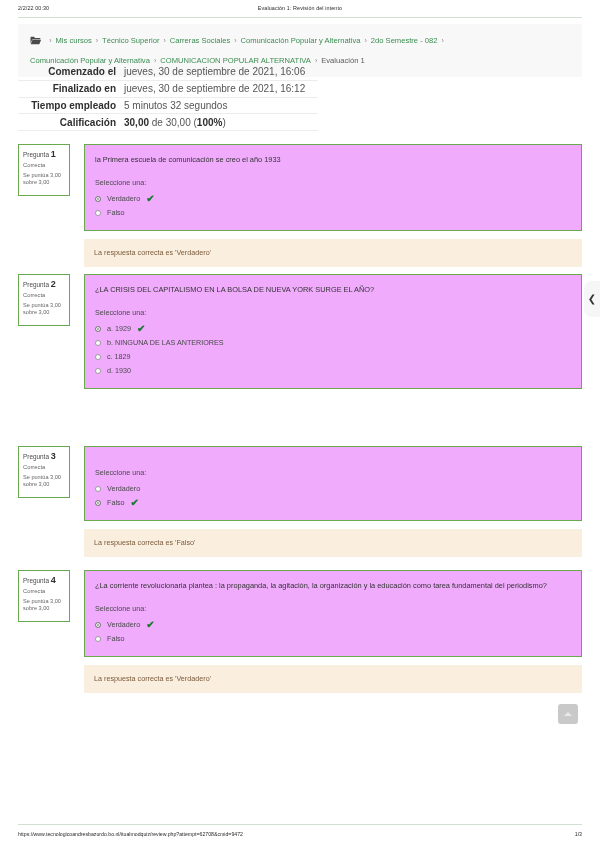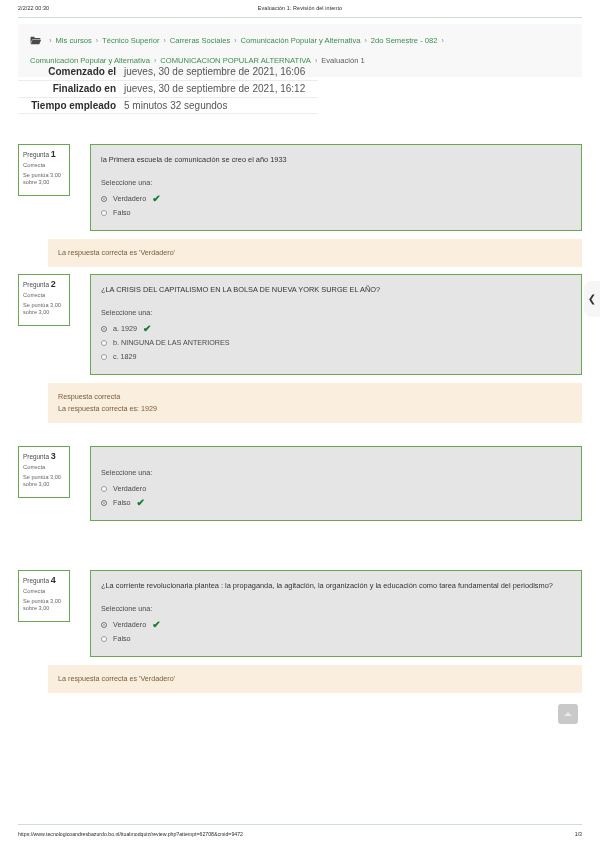--- a/index.html
+++ b/index.html
@@ -148,23 +148,23 @@
     font-size: 5.6px;
     color: #666;
     margin-top: 4px;
     line-height: 7.4px;
   }
   .q-body {
     flex: 1;
     border: 1px solid #6aa84f;
     border-left: none;
     box-sizing: border-box;
-    background: #e5e5e5;
+    background: #f0abfc;
     padding: 9px 10px 10px 10px;
-    margin-left: 20px;
+    margin-left: 14px;
     border-left: 1px solid #6aa84f;
   }
   .q-text {
     font-size: 7.4px;
     line-height: 11.5px;
     color: #333;
   }
   .q-prompt {
     font-size: 7.2px;
     color: #4a4a4a;
@@ -195,21 +195,21 @@
   }
   .tick {
     color: #177a2e;
     font-size: 10px;
     font-weight: bold;
     margin-left: 6px;
     line-height: 1;
   }
   .q-feedback {
     margin-top: 8px;
-    margin-left: 30px;
+    margin-left: 66px;
     background: #faeede;
     padding: 8px 10px;
     box-sizing: border-box;
   }
   .q-feedback div {
     font-size: 7.2px;
     line-height: 12px;
     color: #7a5a3a;
   }
 
@@ -281,20 +281,24 @@
     <td class="v">jueves, 30 de septiembre de 2021, 16:06</td>
   </tr>
   <tr>
     <td class="k">Finalizado en</td>
     <td class="v">jueves, 30 de septiembre de 2021, 16:12</td>
   </tr>
   <tr>
     <td class="k">Tiempo empleado</td>
     <td class="v">5 minutos 32 segundos</td>
   </tr>
+  <tr>
+    <td class="k">Calificación</td>
+    <td class="v"><span class="strong">30,00</span><span> de 30,00 (</span><span class="strong">100%</span><span>)</span></td>
+  </tr>
 </tbody>
   </table>
 
 <div class="q" style="top:144px;">
   <div class="q-row">
     <div class="q-info">
       <div class="q-num"><span>Pregunta</span> <b>1</b></div>
       <div class="q-state">Correcta</div>
       <div class="q-marks">Se puntúa 3,00 sobre 3,00</div>
     </div>
@@ -336,26 +340,26 @@
           <span class="tick">✔</span>
         </div>
         <div class="opt">
           <span class="radio"></span>
           <span>b. NINGUNA DE LAS ANTERIORES</span>
         </div>
         <div class="opt">
           <span class="radio"></span>
           <span>c. 1829</span>
         </div>
+        <div class="opt">
+          <span class="radio"></span>
+          <span>d. 1930</span>
+        </div>
       </div>
     </div>
-  </div>
-  <div class="q-feedback">
-    <div>Respuesta correcta</div>
-    <div>La respuesta correcta es: 1929</div>
   </div>
 </div>
 
 <div class="q" style="top:446px;">
   <div class="q-row">
     <div class="q-info">
       <div class="q-num"><span>Pregunta</span> <b>3</b></div>
       <div class="q-state">Correcta</div>
       <div class="q-marks">Se puntúa 3,00 sobre 3,00</div>
     </div>
@@ -367,20 +371,23 @@
           <span>Verdadero</span>
         </div>
         <div class="opt">
           <span class="radio on"></span>
           <span>Falso</span>
           <span class="tick">✔</span>
         </div>
       </div>
     </div>
   </div>
+  <div class="q-feedback">
+    <div>La respuesta correcta es 'Falso'</div>
+  </div>
 </div>
 
 <div class="q" style="top:570px;">
   <div class="q-row">
     <div class="q-info">
       <div class="q-num"><span>Pregunta</span> <b>4</b></div>
       <div class="q-state">Correcta</div>
       <div class="q-marks">Se puntúa 3,00 sobre 3,00</div>
     </div>
     <div class="q-body">

